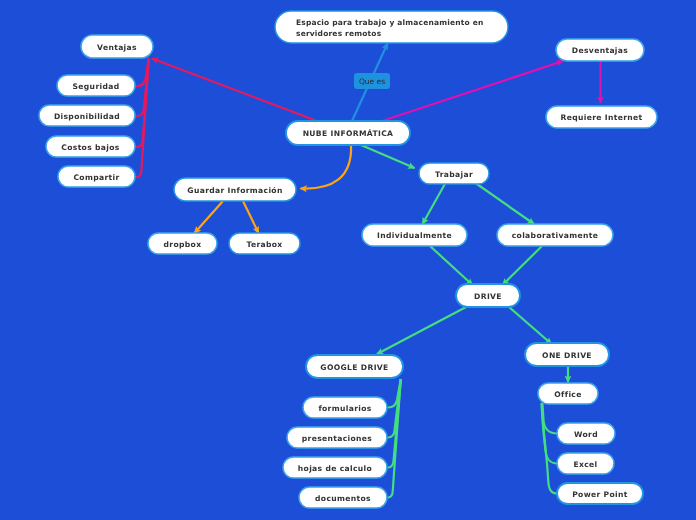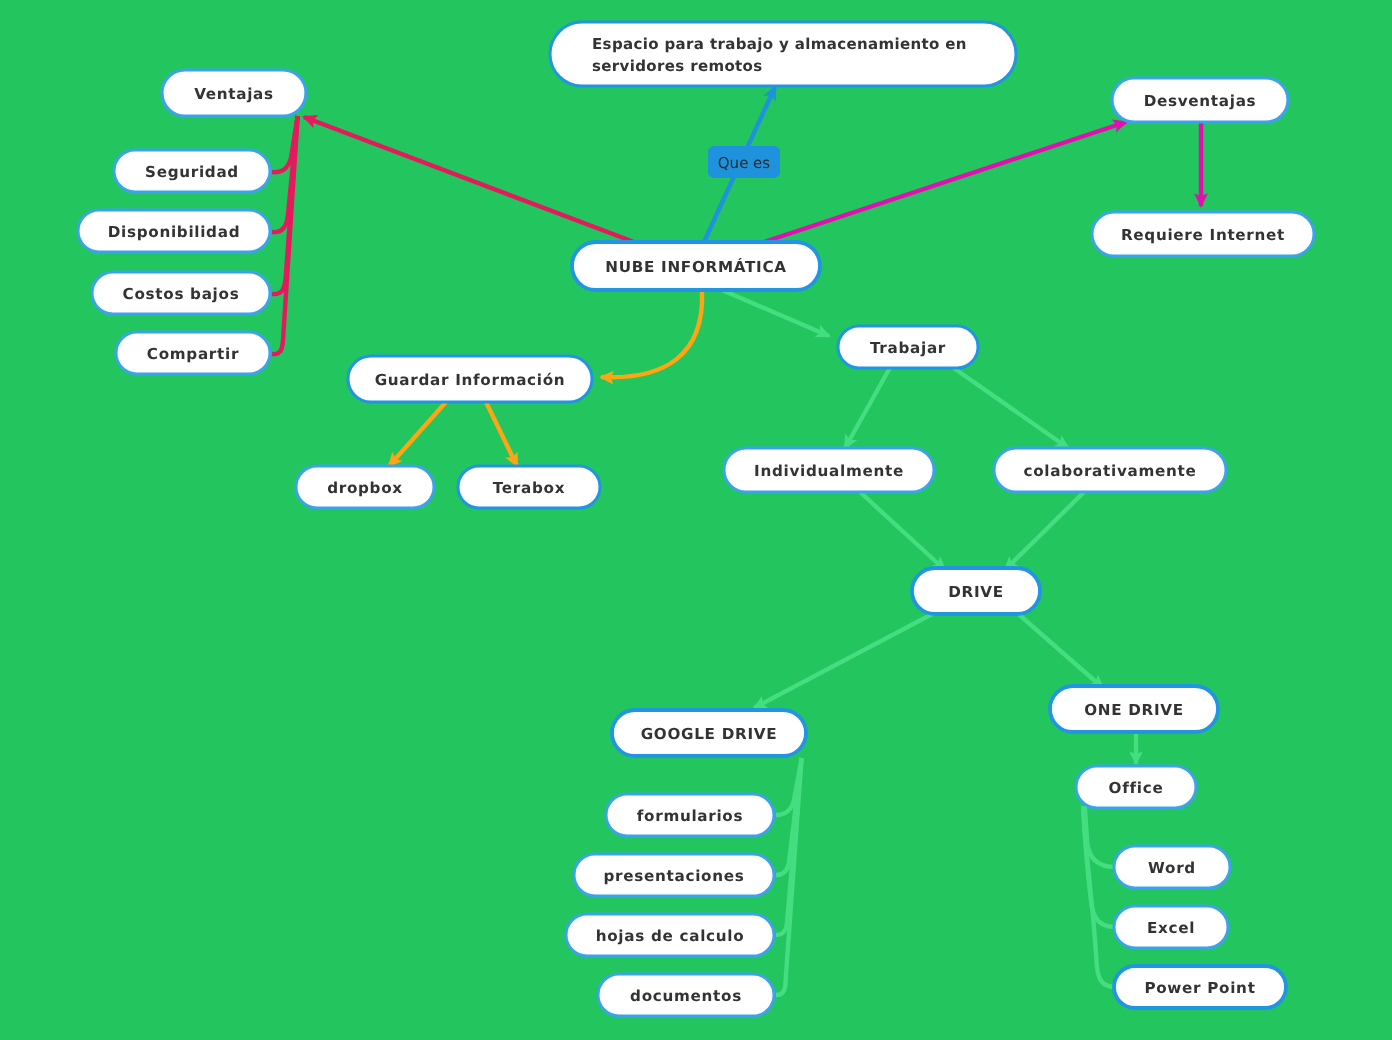--- a/index.html
+++ b/index.html
@@ -1,19 +1,19 @@
 <!DOCTYPE html>
 <html><head>
 <meta charset="utf-8">
 <title>Mapa mental NUBE INFORMÁTICA</title>
 <style>
   html, body { margin:0; padding:0; background:#ffffff; }
   body { width:696px; height:520px; overflow:hidden;
          font-family:"DejaVu Sans", sans-serif; }
-  #canvas { position:relative; width:696px; height:520px; background:#22c55e; }
+  #canvas { position:relative; width:696px; height:520px; background:#1d4ed8; }
   #mindmap { position:absolute; left:0; top:0; display:block; }
   .edge { fill:none; stroke-linecap:butt; stroke-linejoin:round; }
   .node-shape { fill:#ffffff; }
   .node-text { font-family:"DejaVu Sans", sans-serif; font-weight:bold; fill:#333333; }
   .edge-label-text { font-family:"DejaVu Sans", sans-serif; fill:#2b2b2b; text-anchor:middle; }
 </style>
 </head>
 <body>
 
 <div id="canvas">

